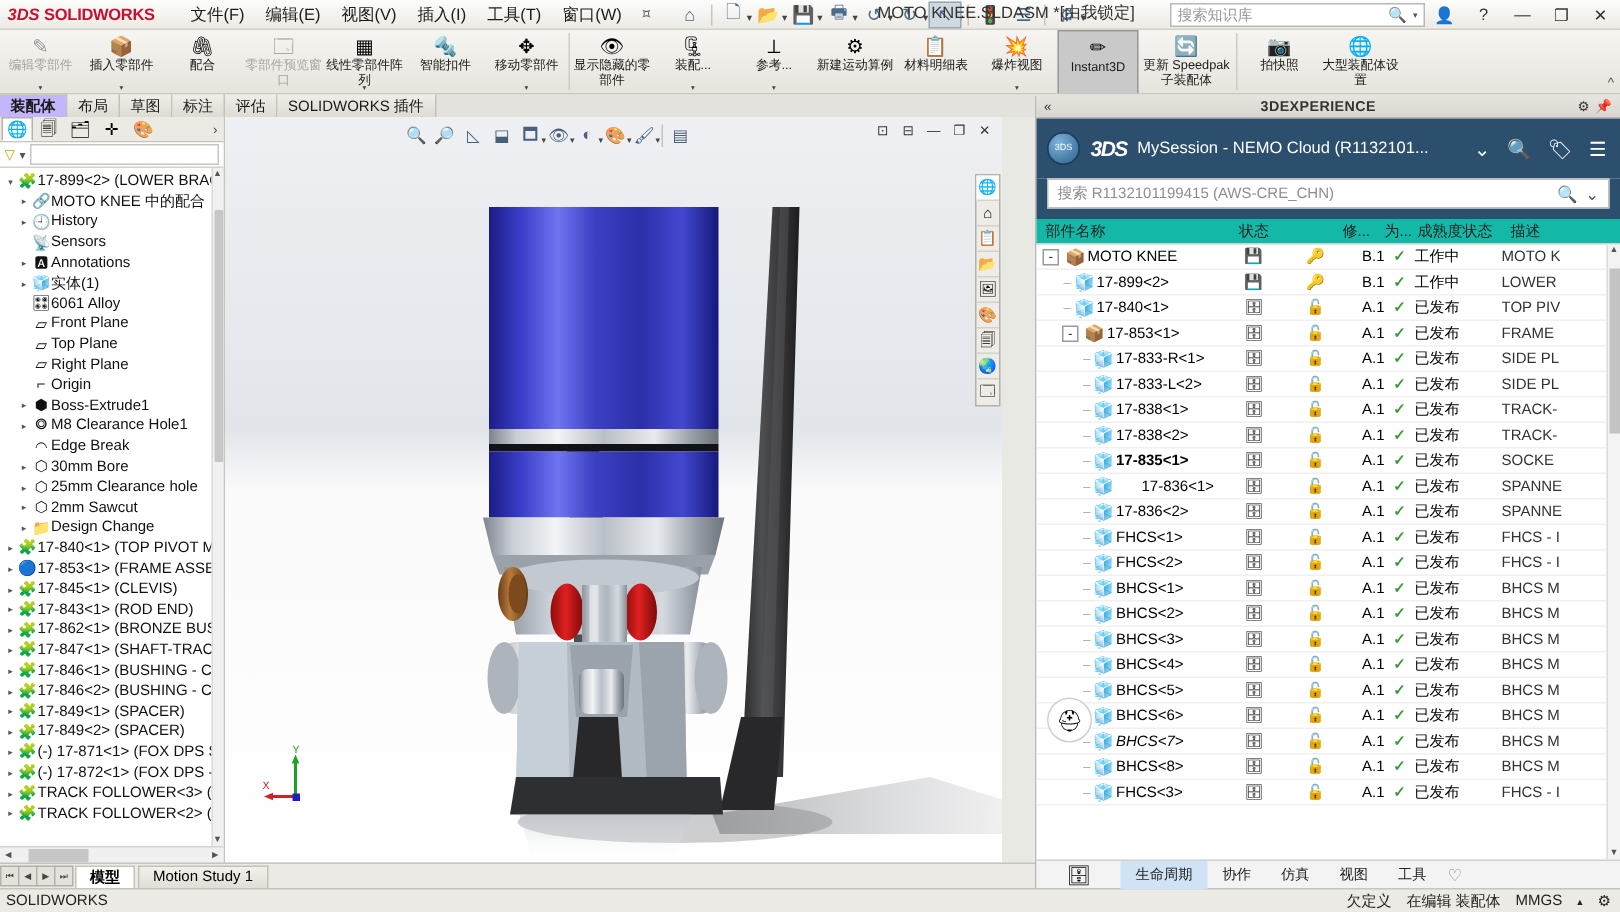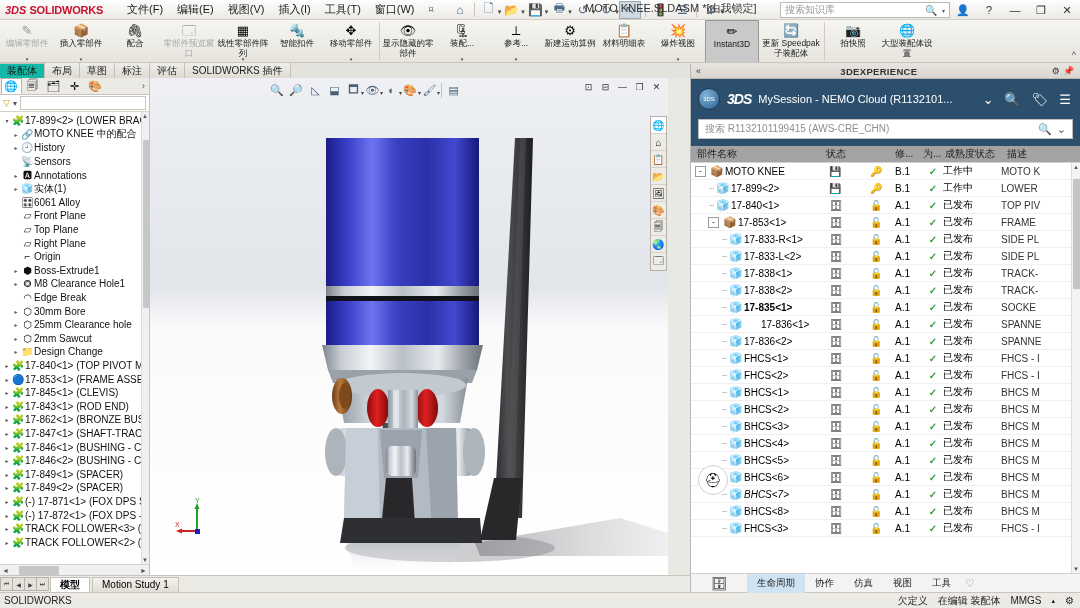--- a/index.html
+++ b/index.html
@@ -85,21 +85,21 @@
   
   .cmdtabs {
     position: absolute; left: 0; top: 63px; width: 1080px; height: 15px;
     background: #e4e2dc; display: flex; align-items: flex-end;
   }
   .cmdtab {
     height: 15px; padding: 0 7px; font-size: 10px; display: flex; align-items: center;
     border-right: 1px solid #c5c1b8; color: #1a1a1a;
     background: linear-gradient(#efeee9, #dedbd3);
   }
-  .cmdtab.active { background: #14b8a6; font-weight: normal; border-top: 1px solid #c5c1b8; }
+  .cmdtab.active { background: #c4b5fd; font-weight: bold; border-top: 1px solid #c5c1b8; }
 
   
   .leftpanel {
     position: absolute; left: 0; top: 78px; width: 150px; height: 497px;
     background: #fff; border-right: 1px solid #c8c4bc;
     display: flex; flex-direction: column;
   }
   .lp-tabs {
     height: 17px; background: #eceae4; display: flex; align-items: center;
     border-bottom: 1px solid #c8c4bc; padding-left: 1px;
@@ -250,41 +250,41 @@
     background: #2d4f6e; padding: 0 7px 7px 7px;
   }
   .dx-search {
     height: 20px; background: #fff; border: 1px solid #bdbdbd;
     display: flex; align-items: center; padding: 0 6px; gap: 5px;
   }
   .dx-search .ph { flex: 1; color: #8e8e8e; font-size: 10px; }
   .dx-search .ic { color: #555; font-size: 11px; }
 
   .dx-colhdr {
-    height: 17px; background: #a3a3a3; border-bottom: 1px solid #d2d2d2;
+    height: 17px; background: #14b8a6; border-bottom: 1px solid #d2d2d2;
     display: flex; align-items: center; font-size: 10px; color: #222;
   }
   .dx-colhdr > div { overflow: hidden; white-space: nowrap; }
 
   .dx-rows { flex: 1; overflow: hidden; position: relative; background: #fff; }
   .dxrow {
     height: 17px; display: flex; align-items: center; font-size: 10px;
     border-bottom: 1px solid #f0f0f0; white-space: nowrap;
   }
   .c-name { display: flex; align-items: center; overflow: hidden; }
   .exp {
     width: 11px; height: 11px; border: 1px solid #9a9a9a; background: #fff;
     display: flex; align-items: center; justify-content: center; font-size: 9px;
     line-height: 8px; color: #333; margin-right: 3px; flex: 0 0 11px;
   }
   .dash { width: 7px; flex: 0 0 7px; color: #aaa; text-align: center; font-size: 9px; }
   .pico { width: 16px; flex: 0 0 16px; display: flex; align-items: center; justify-content: center; font-size: 11px; }
   .c-status { width: 46px; flex: 0 0 46px; display: flex; align-items: center; justify-content: center; }
   .c-lock { width: 36px; flex: 0 0 36px; display: flex; align-items: center; justify-content: center; }
-  .c-rev { width: 28px; flex: 0 0 28px; text-align: left; }
+  .c-rev { width: 28px; flex: 0 0 28px; text-align: right; }
   .c-chk { width: 20px; flex: 0 0 20px; text-align: center; color: #3a9a3a; font-weight: bold; }
   .c-mat { width: 58px; flex: 0 0 58px; }
   .c-desc { flex: 1; overflow: hidden; color: #333; }
 
   .dx-scroll {
     position: absolute; right: 0; top: 0; width: 9px; height: 100%;
     background: #f3f3f3; border-left: 1px solid #dcdcdc;
   }
   .dx-thumb { position: absolute; left: 1px; top: 16px; width: 7px; height: 110px; background: #c4c4c4; }
   .dx-sarrow { position: absolute; right: 1px; font-size: 6px; color: #555; }

